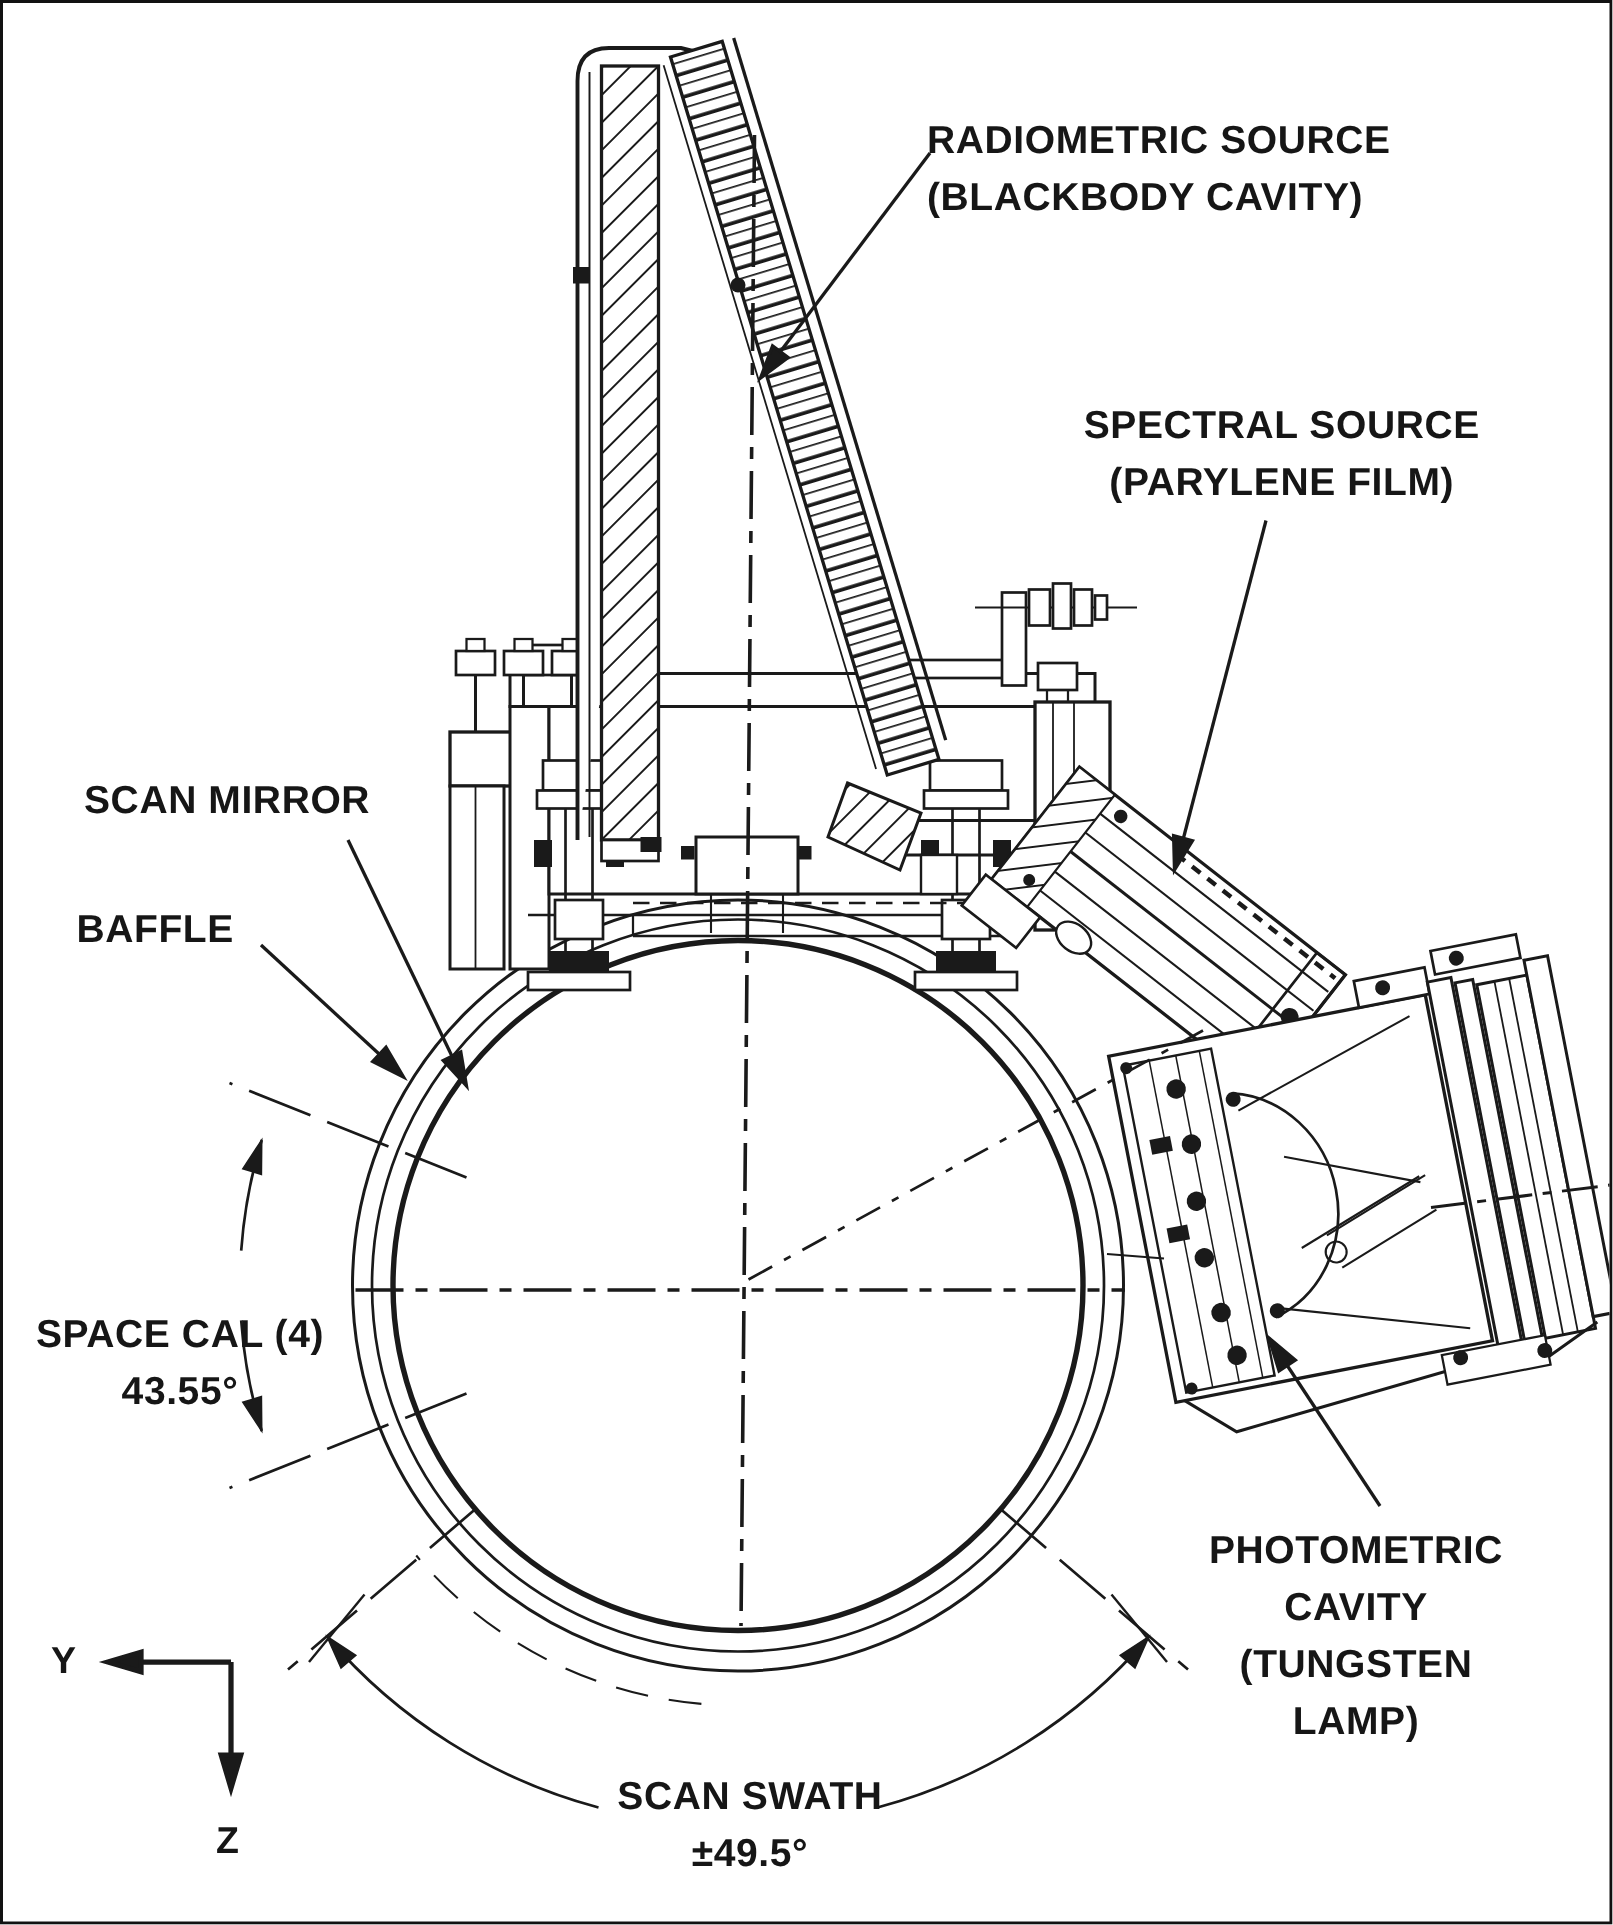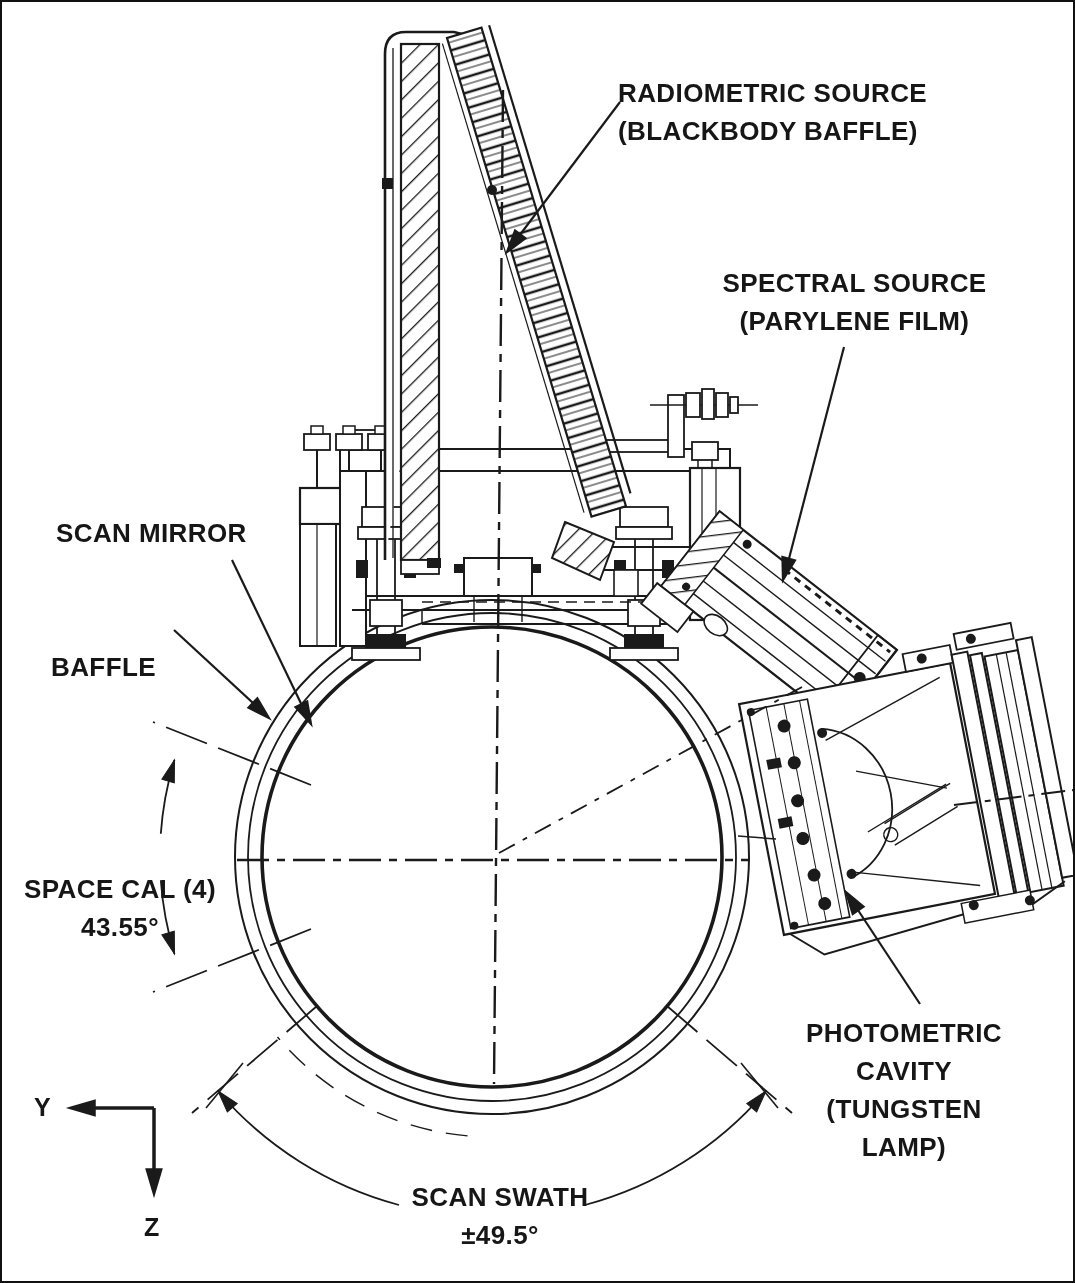--- a/index.html
+++ b/index.html
@@ -249,33 +249,33 @@
   <g stroke="#1a1a1a" fill="none" stroke-width="3.5">
     <line x1="152" y1="1106" x2="78" y2="1106"></line>
     <use href="#arrowhead" transform="translate(70,1106) rotate(180)"></use>
     <line x1="152" y1="1106" x2="152" y2="1182"></line>
     <use href="#arrowhead" transform="translate(152,1190) rotate(90)"></use>
   </g>
 </svg>
 
 <div class="label" style="left:616px;top:72px;">
   <div>RADIOMETRIC SOURCE</div>
-  <div>(BLACKBODY BAFFLE)</div>
+  <div>(BLACKBODY CAVITY)</div>
 </div>
 
 <div class="label" style="left:54px;top:512px;">
   <div>SCAN MIRROR</div>
 </div>
 
 <div class="label center" style="left:700px;top:262px;width:305px;">
   <div>SPECTRAL SOURCE</div>
   <div>(PARYLENE FILM)</div>
 </div>
 
-<div class="label" style="left:49px;top:598px;margin-top:48px;">
+<div class="label" style="left:49px;top:598px;">
   <div>BAFFLE</div>
 </div>
 
 <div class="label center" style="left:2px;top:856px;width:232px;margin-top:12px;">
   <div>SPACE CAL (4)</div>
   <div>43.55°</div>
 </div>
 
 <div class="label center" style="left:788px;top:1012px;width:228px;">
   <div>PHOTOMETRIC</div>

